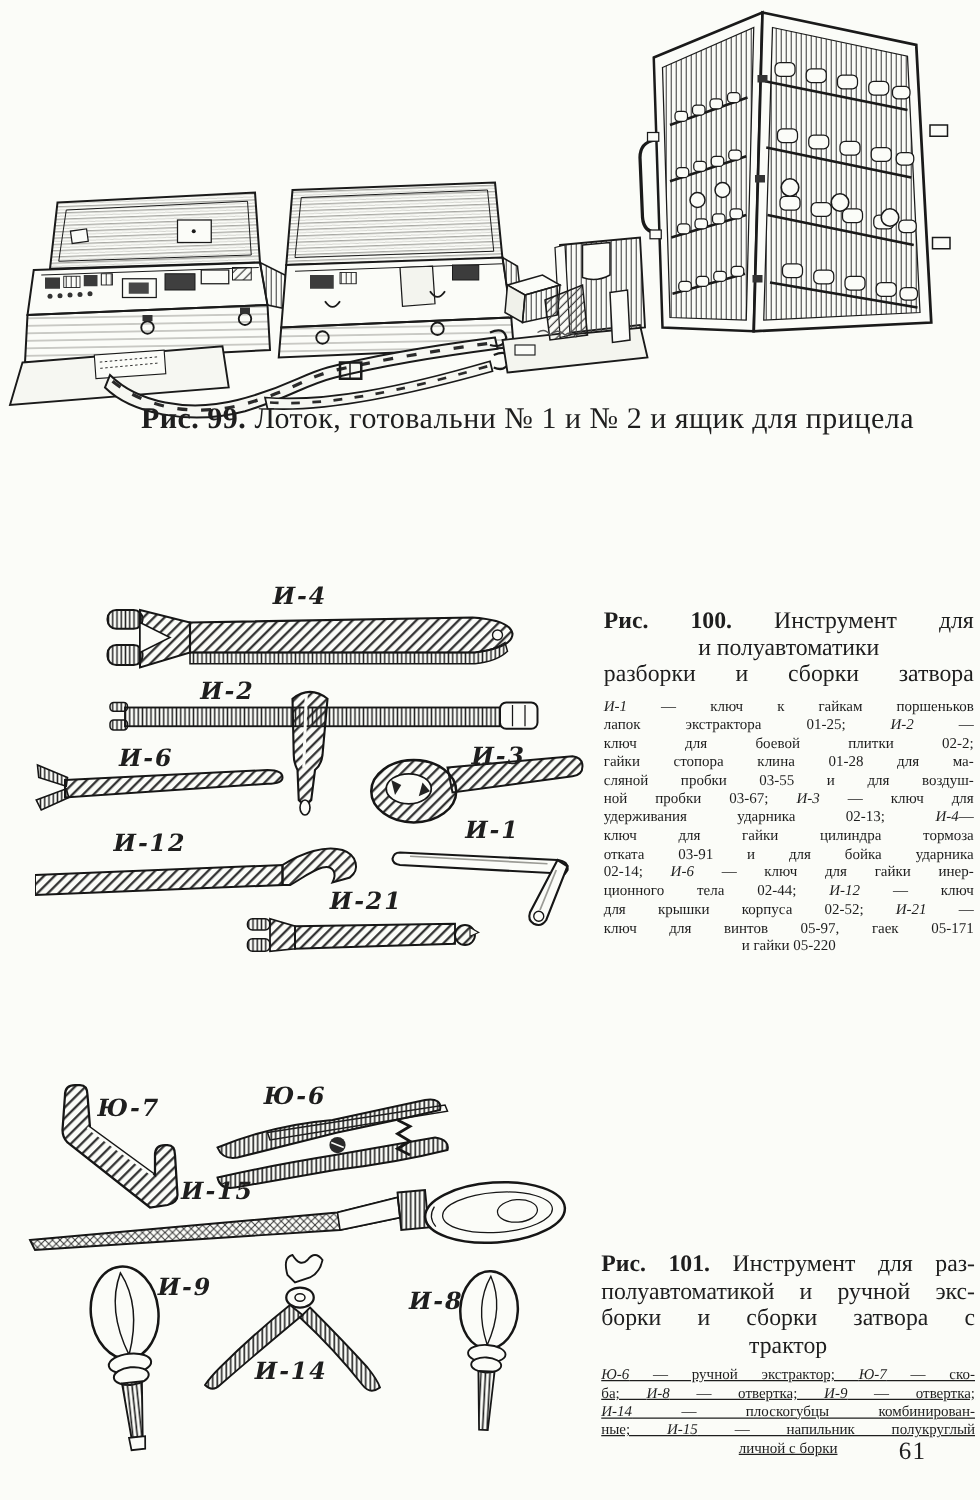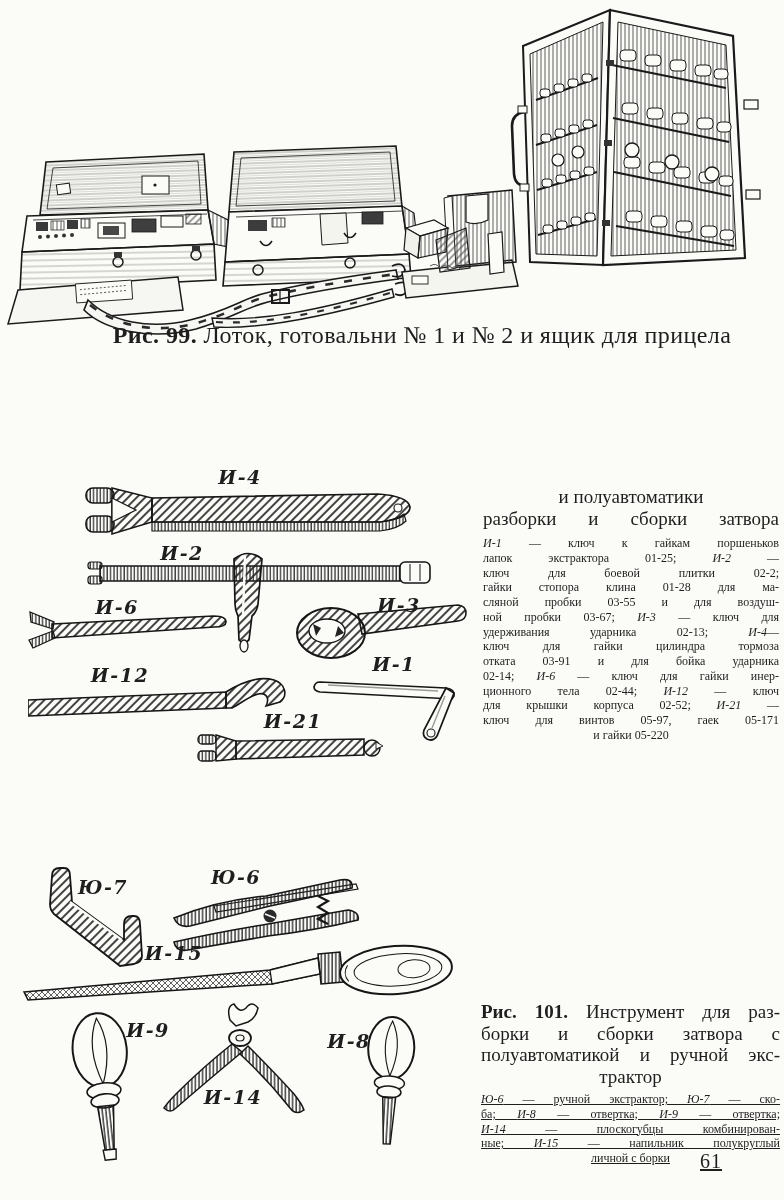--- a/index.html
+++ b/index.html
@@ -28,22 +28,22 @@
   .cap-block { width:296px; }
   #cap100 { left:483px; top:486px; }
   #cap101 { left:481px; top:1001px; width:299px; }
   .cap-title { font-size:19px; line-height:21.5px; }
   .cap-legend { font-size:12px; line-height:14.75px; margin-top:7px; }
   #cap101 .cap-legend { margin-top:5px;text-decoration:underline; }
   .tline { text-align:justify; text-align-last:justify; }
   .tline.tlast { text-align-last:center; }
   .cap-legend i, .cap-title i { font-style:italic; }
 
-  #pageno { top:1150px; left:700px; width:60px; text-align:left;
-            font-size:20px; letter-spacing:1px;text-decoration:underline; }
+  #pageno { top:1150px; left:700px; width:60px; text-align:center;
+            font-size:20px; letter-spacing:1px; }
 </style>
 </head>
 <body>
 
 <div class="abs" style="left:0;top:4;width:784px;height:336px">
 <svg width="784" height="336" viewBox="0 0 784 336">
   <defs>
     <pattern id="pA-vl" width="4" height="4" patternUnits="userSpaceOnUse">
       <line x1="1" y1="0" x2="1" y2="4" stroke="#4c4c4c" stroke-width="0.9"></line>
     </pattern>
@@ -280,20 +280,21 @@
   <span class="tool-label" style="left:154px;top:90px">И-2</span>
   <span class="tool-label" style="left:89px;top:144px">И-6</span>
   <span class="tool-label" style="left:371px;top:142px">И-3</span>
   <span class="tool-label" style="left:92px;top:212px">И-12</span>
   <span class="tool-label" style="left:366px;top:201px">И-1</span>
   <span class="tool-label" style="left:265px;top:258px">И-21</span>
 </div>
 
 <div id="cap100" class="abs cap-block">
   <div class="cap-title">
+      <div class="tline"><b>Рис. 100.</b> Инструмент для</div>
       <div class="tline tlast">и полуавтоматики</div>
       <div class="tline">разборки и сборки затвора</div>
     </div>
   <div class="cap-legend">
       <div class="tline"><i>И-1</i> — ключ к гайкам поршеньков</div>
       <div class="tline">лапок экстрактора 01-25; <i>И-2</i> —</div>
       <div class="tline">ключ для боевой плитки 02-2;</div>
       <div class="tline">гайки стопора клина 01-28 для ма-</div>
       <div class="tline">сляной пробки 03-55 и для воздуш-</div>
       <div class="tline">ной пробки 03-67; <i>И-3</i> — ключ для</div>
@@ -377,22 +378,22 @@
   <span class="tool-label" style="left:218px;top:24px">Ю-6</span>
   <span class="tool-label" style="left:156px;top:100px">И-15</span>
   <span class="tool-label" style="left:130px;top:177px">И-9</span>
   <span class="tool-label" style="left:215px;top:244px">И-14</span>
   <span class="tool-label" style="left:331px;top:188px">И-8</span>
 </div>
 
 <div id="cap101" class="abs cap-block">
   <div class="cap-title">
       <div class="tline"><b>Рис. 101.</b> Инструмент для раз-</div>
+      <div class="tline">полуавтоматикой и ручной экс-</div>
       <div class="tline">борки и сборки затвора с</div>
-      <div class="tline">полуавтоматикой и ручной экс-</div>
       <div class="tline tlast">трактор</div>
     </div>
   <div class="cap-legend">
       <div class="tline"><i>Ю-6</i> — ручной экстрактор; <i>Ю-7</i> — ско-</div>
       <div class="tline">ба; <i>И-8</i> — отвертка; <i>И-9</i> — отвертка;</div>
       <div class="tline"><i>И-14</i> — плоскогубцы комбинирован-</div>
       <div class="tline">ные; <i>И-15</i> — напильник полукруглый</div>
       <div class="tline tlast">личной с борки</div>
     </div>
 </div>

